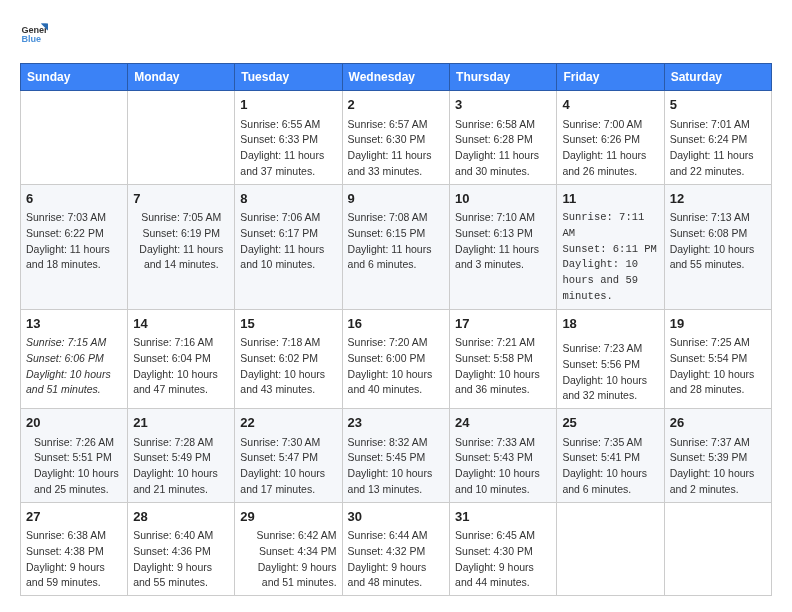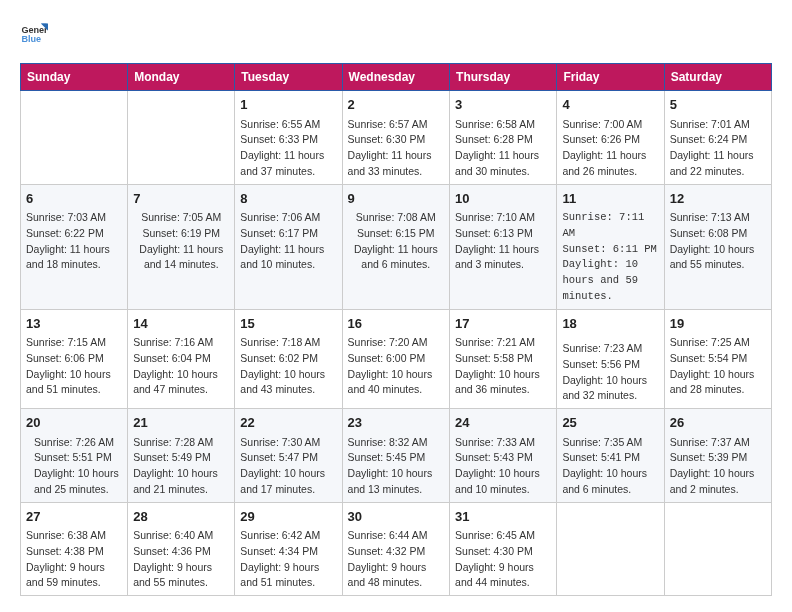--- a/index.html
+++ b/index.html
@@ -36,21 +36,21 @@
     .location-title {
       font-size: 16px;
       color: #555;
     }
     table {
       width: 100%;
       border-collapse: collapse;
       font-size: 11px;
     }
     thead tr th {
-      background-color: #be185d;
+      background-color: #3b82f6;
       color: #fff;
       padding: 6px 6px;
       text-align: left;
       font-size: 12px;
       font-weight: bold;
       border: 1px solid #2a5aa9;
     }
     tbody tr td {
       border: 1px solid #ccc;
       vertical-align: top;
@@ -164,21 +164,21 @@
 Daylight: 11 hours and 14 minutes.</div>
         </td>
         <td>
           <span class="day-number">8</span>
           <div class="day-info" style="white-space: pre-line;">Sunrise: 7:06 AM
 Sunset: 6:17 PM
 Daylight: 11 hours and 10 minutes.</div>
         </td>
         <td>
           <span class="day-number">9</span>
-          <div class="day-info" style="white-space: pre-line; text-align: center;">Sunrise: 7:08 AM
+          <div class="day-info" style="white-space: pre-line;">Sunrise: 7:08 AM
 Sunset: 6:15 PM
 Daylight: 11 hours and 6 minutes.</div>
         </td>
         <td>
           <span class="day-number">10</span>
           <div class="day-info" style="white-space: pre-line;">Sunrise: 7:10 AM
 Sunset: 6:13 PM
 Daylight: 11 hours and 3 minutes.</div>
         </td>
         <td>
@@ -190,21 +190,21 @@
         <td>
           <span class="day-number">12</span>
           <div class="day-info" style="white-space: pre-line;">Sunrise: 7:13 AM
 Sunset: 6:08 PM
 Daylight: 10 hours and 55 minutes.</div>
         </td>
       </tr>
       <tr>
         <td>
           <span class="day-number">13</span>
-          <div class="day-info" style="white-space: pre-line;">Sunrise: 7:15 AM
+          <div class="day-info" style="white-space: pre-line; font-style: italic;">Sunrise: 7:15 AM
 Sunset: 6:06 PM
 Daylight: 10 hours and 51 minutes.</div>
         </td>
         <td>
           <span class="day-number">14</span>
           <div class="day-info" style="white-space: pre-line;">Sunrise: 7:16 AM
 Sunset: 6:04 PM
 Daylight: 10 hours and 47 minutes.</div>
         </td>
         <td>
@@ -290,21 +290,21 @@
 Daylight: 9 hours and 59 minutes.</div>
         </td>
         <td>
           <span class="day-number">28</span>
           <div class="day-info" style="white-space: pre-line;">Sunrise: 6:40 AM
 Sunset: 4:36 PM
 Daylight: 9 hours and 55 minutes.</div>
         </td>
         <td>
           <span class="day-number">29</span>
-          <div class="day-info" style="white-space: pre-line;">Sunrise: 6:42 AM
+          <div class="day-info" style="white-space: pre-line; text-align: right;">Sunrise: 6:42 AM
 Sunset: 4:34 PM
 Daylight: 9 hours and 51 minutes.</div>
         </td>
         <td>
           <span class="day-number">30</span>
           <div class="day-info" style="white-space: pre-line;">Sunrise: 6:44 AM
 Sunset: 4:32 PM
 Daylight: 9 hours and 48 minutes.</div>
         </td>
         <td>

